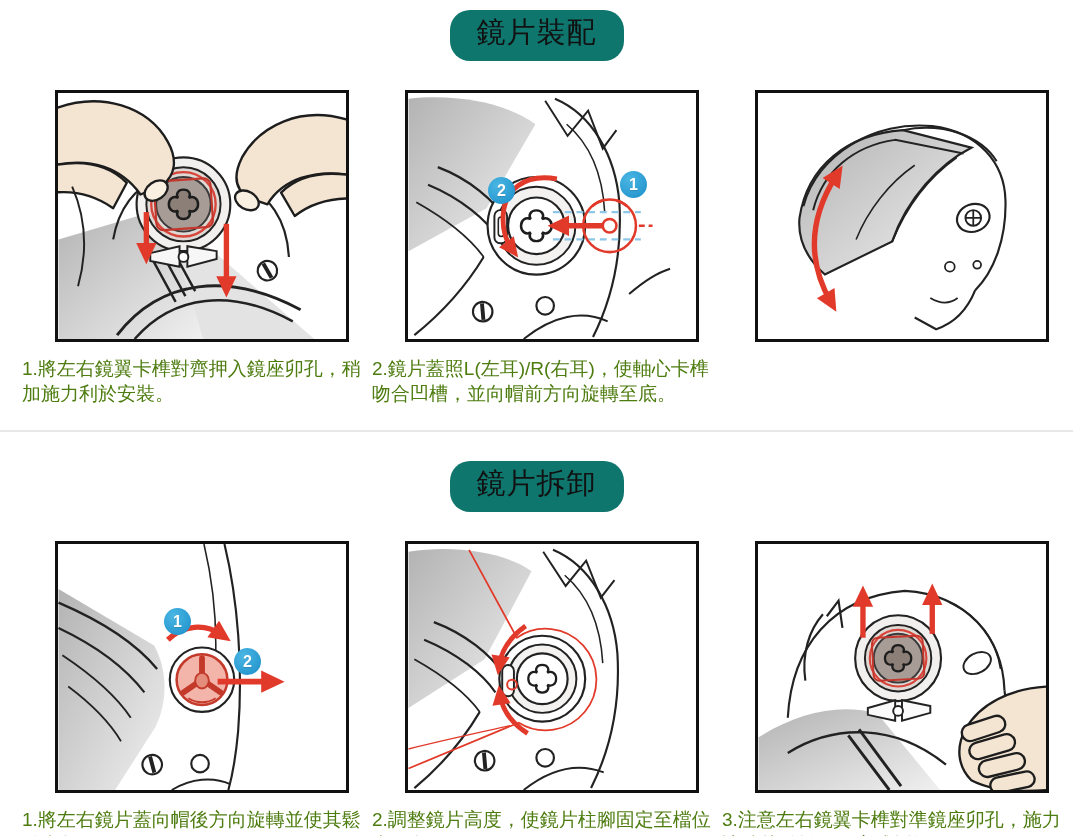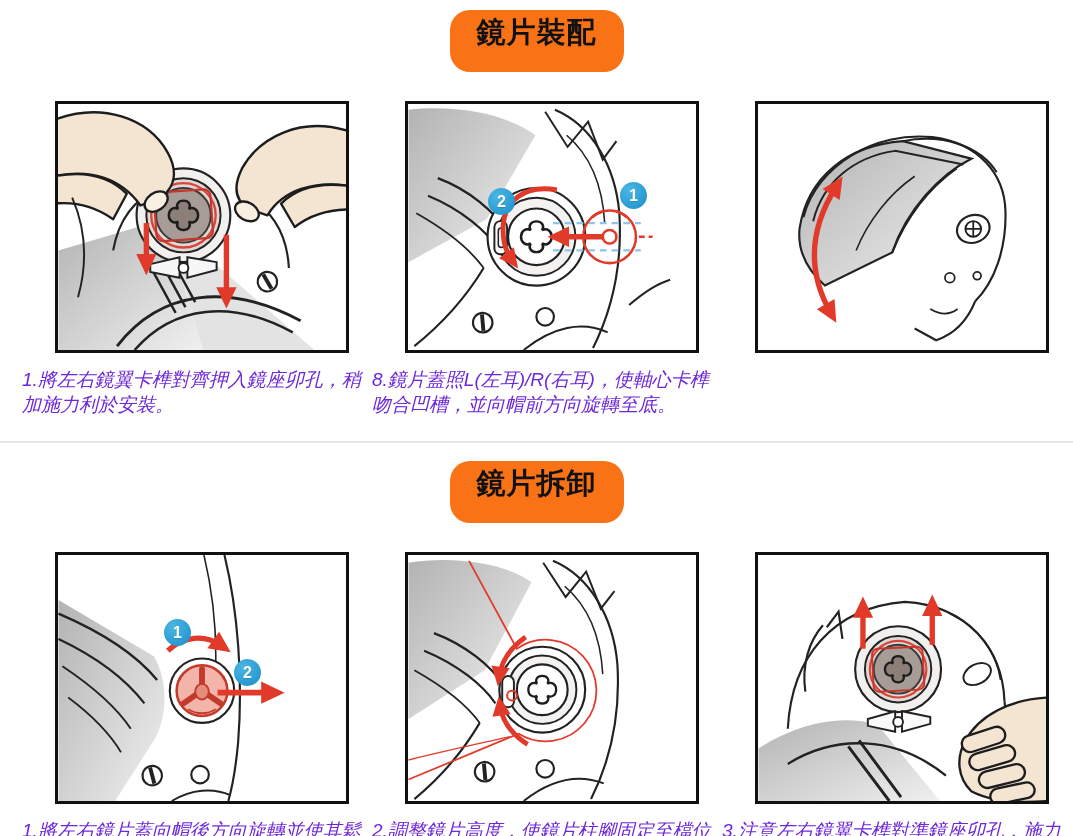--- a/index.html
+++ b/index.html
@@ -1,28 +1,28 @@
 <!DOCTYPE html>
 <html lang="zh-Hant"><head>
 <meta charset="utf-8">
 <style>
   html,body{margin:0;padding:0;background:#fff;}
   body{font-family:"Liberation Sans","DejaVu Sans",sans-serif;color:#1c1c1c;}
   .page{width:1073px;height:836px;background:#fff;overflow:hidden;position:relative;}
   .section{display:block;}
   .section-assembly{padding-top:10px;}
-  .pill{display:block;width:fit-content;margin:0 auto;background:#f97316;border-radius:20px;
-        padding:3px 27px 19px 27px;font-size:29px;font-weight:bold;color:#111;letter-spacing:1px;}
+  .pill{display:block;width:fit-content;margin:0 auto;background:#0f766e;border-radius:20px;
+        padding:3px 27px 8px 27px;font-size:29px;font-weight:normal;color:#111;letter-spacing:1px;}
   .row{display:flex;padding-left:22px;margin-top:29px;}
   .col{width:350px;flex:0 0 350px;}
   .panel{width:288px;height:246px;border:3px solid #111;margin-left:33px;position:relative;background:#fff;}
   .panel svg{display:block;width:288px;height:246px;}
-  .caption{margin-top:14px;font-size:19px;line-height:1.32;color:#6d28d9;width:350px;font-style:italic;}
+  .caption{margin-top:14px;font-size:19px;line-height:1.32;color:#4d7c0f;width:350px;}
   .divider{height:2px;background:#e8e8e8;margin-top:24px;}
-  .section-removal .pill{margin-top:18px;}
+  .section-removal .pill{margin-top:29px;}
   .badge{position:absolute;width:27px;height:27px;border-radius:50%;
          background:radial-gradient(circle at 35% 30%, #4ab6e3, #1b8ec9);
          color:#fff;font-weight:bold;font-size:16px;display:flex;align-items:center;justify-content:center;
          text-shadow:0 1px 1px rgba(0,0,0,0.15);}
 </style>
 </head>
 <body>
 
 <svg width="0" height="0" style="position:absolute" aria-hidden="true">
   <defs>
@@ -127,21 +127,21 @@
               <path d="M188,116 A27,27 0 0 1 199,110" stroke-width="3"></path>
               <path d="M213,110 A27,27 0 0 1 224,116" stroke-width="3"></path>
               <line x1="236" y1="136" x2="250" y2="136" stroke-width="2.4" stroke-dasharray="6 4"></line>
             </g>
             <line x1="199" y1="136" x2="154" y2="136" stroke="#e23a2a" stroke-width="5.5" marker-end="url(#mRed)"></line>
             <path d="M152,88 C118,82 99,100 97,124 C96,140 100,152 106,160" fill="none" stroke="#e23a2a" stroke-width="5" marker-end="url(#mRed)"></path>
           </svg>
           <div class="badge" style="left:212px;top:78px;">1</div>
           <div class="badge" style="left:80px;top:84px;">2</div>
         </div>
-        <div class="caption">8.鏡片蓋照L(左耳)/R(右耳)，使軸心卡榫吻合凹槽，並向帽前方向旋轉至底。</div>
+        <div class="caption">2.鏡片蓋照L(左耳)/R(右耳)，使軸心卡榫吻合凹槽，並向帽前方向旋轉至底。</div>
       </div>
 
       <div class="col">
         <div class="panel">
           <svg viewBox="0 0 294 252">
             <path d="M42,128 C50,74 92,42 148,38 L218,56 C186,72 152,108 137,152 L68,186 C50,170 40,150 42,128 Z" fill="url(#gGray)" stroke="#222" stroke-width="2.2"></path>
             <g fill="none" stroke="#222">
               <path d="M46,116 C60,62 120,28 178,34 C226,40 252,72 253,110 C254,148 242,182 222,202" stroke-width="2.2"></path>
               <path d="M148,38 C190,30 228,44 244,70" stroke-width="2"></path>
               <path d="M56,120 C66,80 98,54 140,48 L210,62" stroke-width="2"></path>

